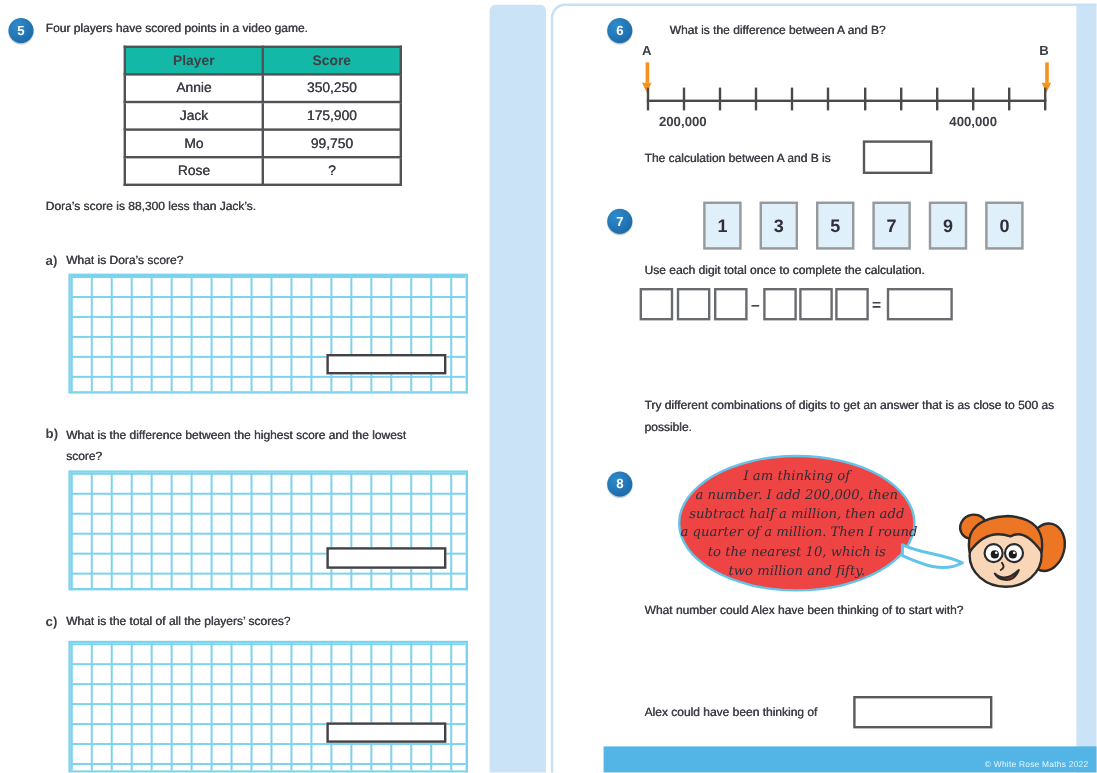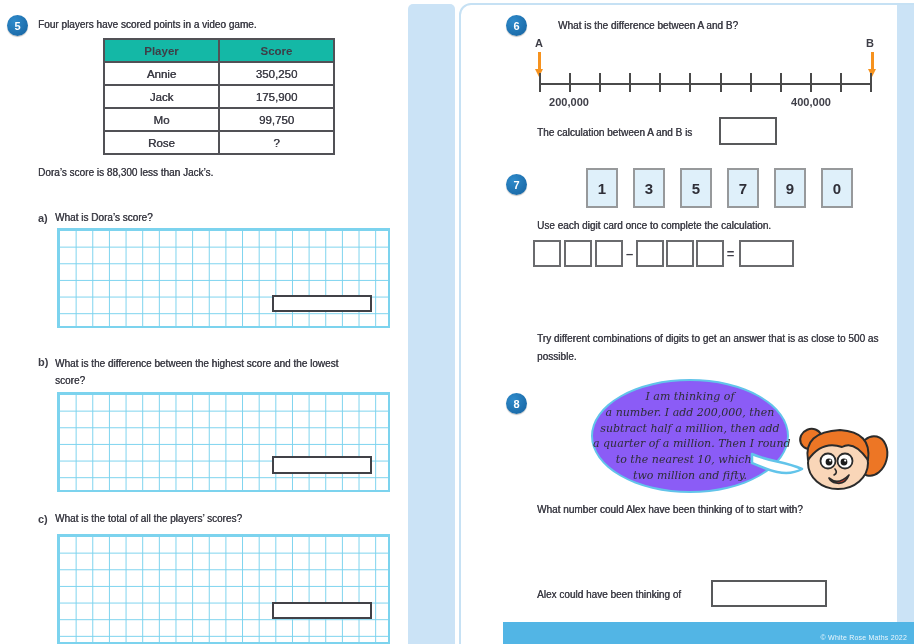--- a/index.html
+++ b/index.html
@@ -59,22 +59,22 @@
     top:168px;width:32px;height:40px;box-sizing:border-box;
     background:#DFF0FA;border:2px solid #97999B;
     display:flex;align-items:center;justify-content:center;
     font-weight:bold;font-size:15px;color:#2F2F38;
   }
   .cbox{top:240px;width:28px;height:27px;box-sizing:border-box;border:2px solid #6A6B6E;background:#fff;}
   .cbox.wide{width:55px;}
   .op{top:240px;height:27px;line-height:27px;font-weight:bold;font-size:13px;text-align:center;}
   
   #bubble{
-    left:591px;top:379px;width:198px;height:114px;box-sizing:border-box;
-    border:2.5px solid #62C4EA;border-radius:50%;background:#8b5cf6;z-index:2;
+    left:565px;top:379px;width:198px;height:114px;box-sizing:border-box;
+    border:2.5px solid #62C4EA;border-radius:50%;background:#ef4444;z-index:2;
   }
   #bubble-text{
     position:absolute;left:0;top:8px;width:100%;text-align:center;
     font-family:"DejaVu Serif",serif;font-style:italic;font-size:11px;line-height:15.8px;color:#2E2E38;
   }
   #bubble-text span{display:block;white-space:nowrap;}
   #tail{left:750px;top:452px;z-index:3;}
   #avatar{left:798px;top:424px;z-index:2;}
   
   .plain-box{background:#fff;border:2px solid #58595B;box-sizing:border-box;}
@@ -188,21 +188,21 @@
   <div class="abs badge" style="left:506px;top:174px;">
     <span>7</span>
   </div>
   <div class="abs card" style="left:586px;">1</div>
   <div class="abs card" style="left:633px;">3</div>
   <div class="abs card" style="left:680px;">5</div>
   <div class="abs card" style="left:727px;">7</div>
   <div class="abs card" style="left:774px;">9</div>
   <div class="abs card" style="left:821px;">0</div>
 
-  <div class="abs txt" style="left:537px;top:219px;">Use each digit card once to complete the calculation.</div>
+  <div class="abs txt" style="left:537px;top:219px;">Use each digit total once to complete the calculation.</div>
 
   <div class="abs cbox" style="left:533px;"></div>
   <div class="abs cbox" style="left:564px;"></div>
   <div class="abs cbox" style="left:595px;"></div>
   <span class="abs op" style="left:623px;width:13px;">–</span>
   <div class="abs cbox" style="left:636px;"></div>
   <div class="abs cbox" style="left:666px;"></div>
   <div class="abs cbox" style="left:696px;"></div>
   <span class="abs op" style="left:723px;width:15px;">=</span>
   <div class="abs cbox wide" style="left:739px;"></div>

